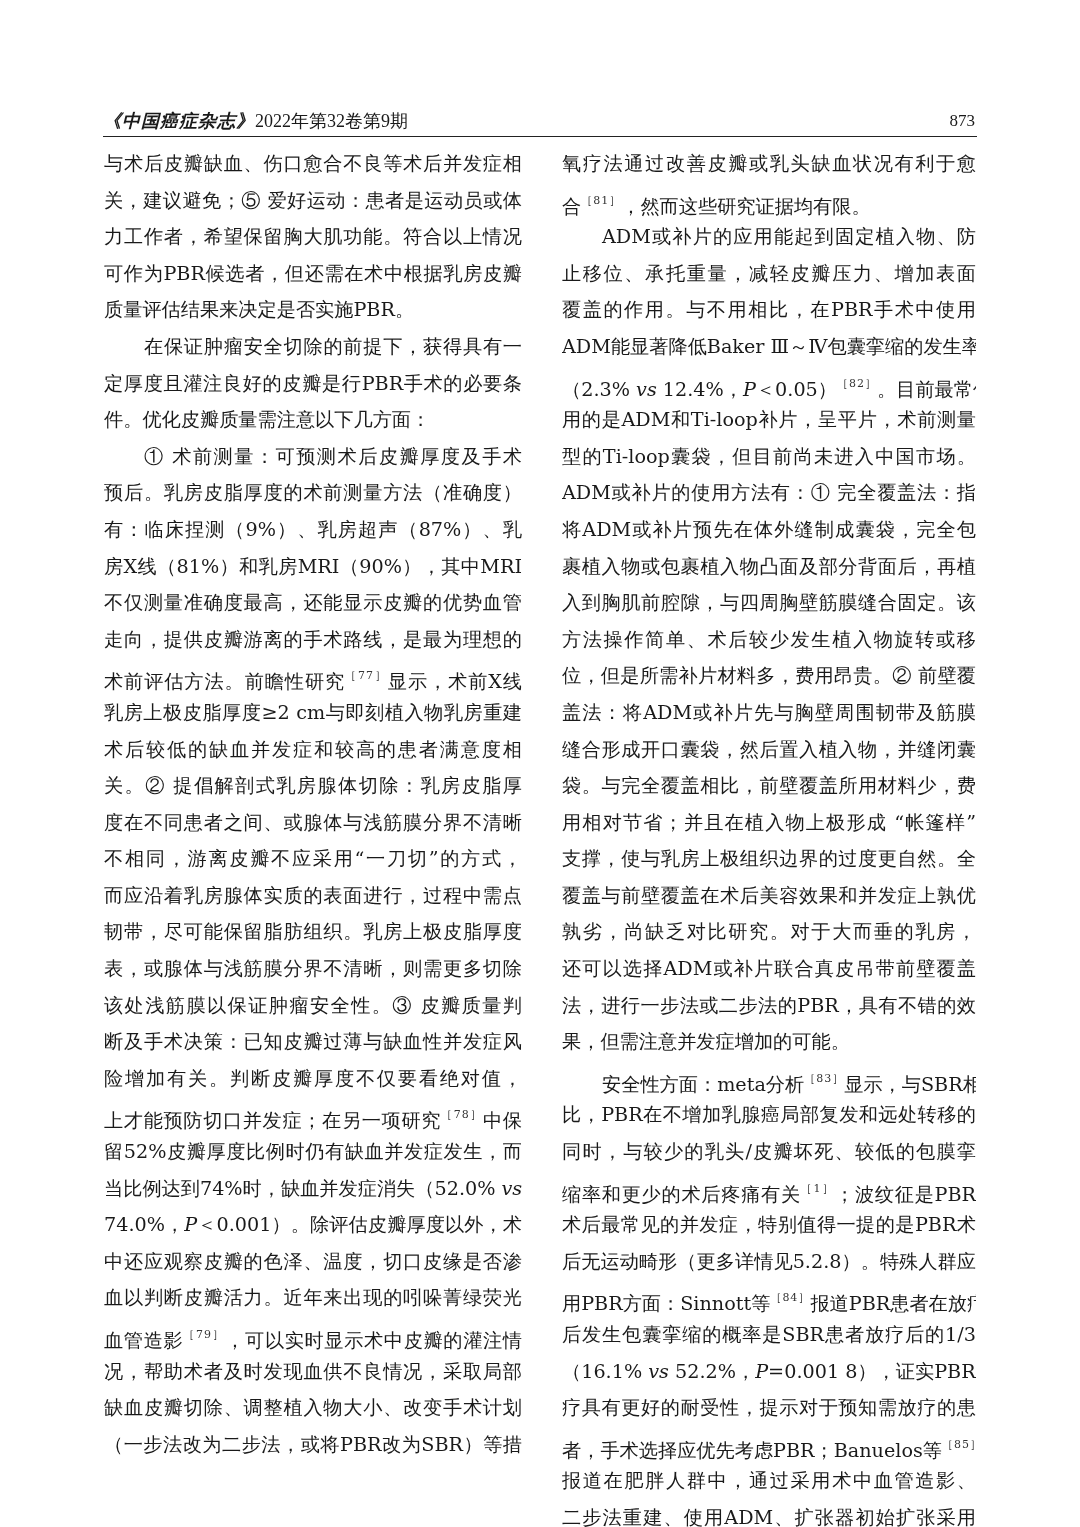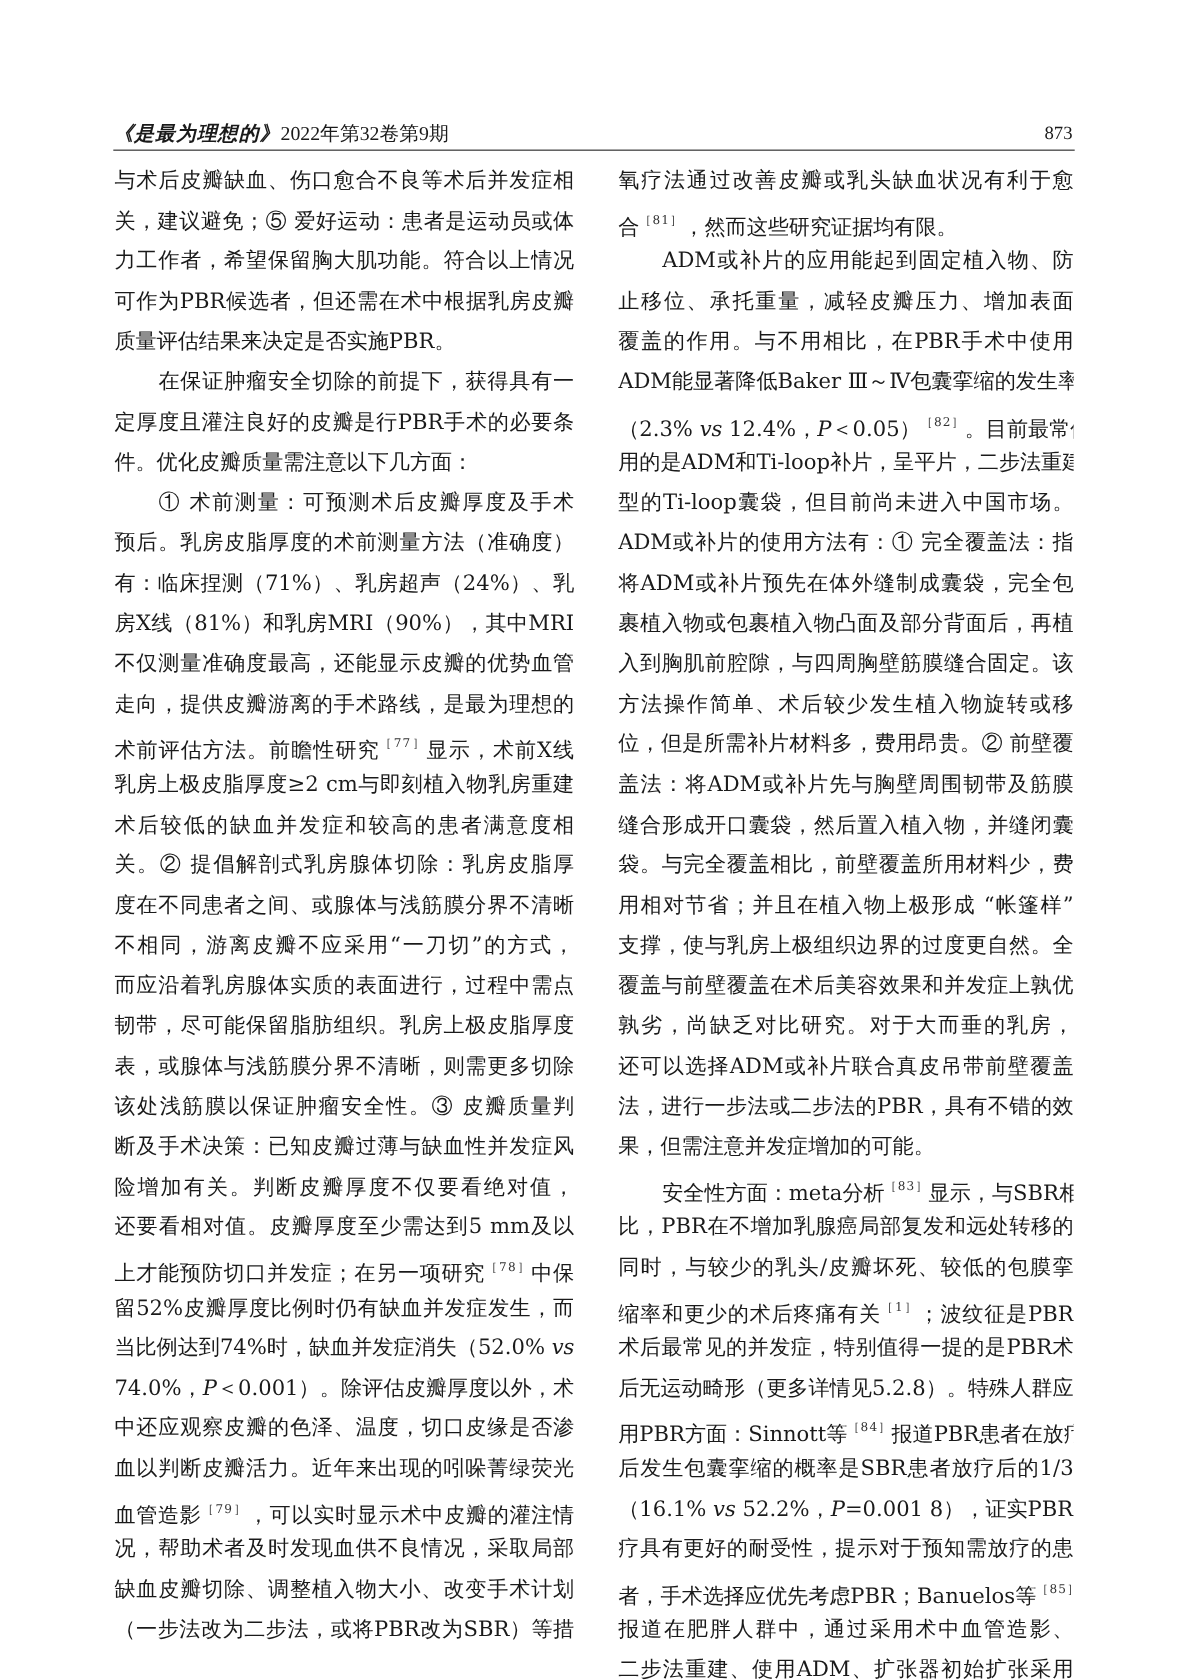--- a/index.html
+++ b/index.html
@@ -19,73 +19,72 @@
   .line { display:block; height:36.6px; white-space:nowrap; overflow:hidden; }
   .line.last { text-align-last:left; }
   .indent { padding-left:40px; }
   sup.ref { font-size:11px; vertical-align:9px; letter-spacing:1px; color:#333;margin-top:41px; }
 </style>
 </head>
 <body>
 
 <div class="header">
   <div class="journal">
-    <span class="jname">《是最为理想的》</span><span>2022年第32卷第9期</span>
+    <span class="jname">《中国癌症杂志》</span><span>2022年第32卷第9期</span>
   </div>
   <div class="pageno">873</div>
 </div>
 
 <div class="col left" id="col-left">
     <span class="line">与术后皮瓣缺血、伤口愈合不良等术后并发症相</span>
     <span class="line">关，建议避免；⑤ 爱好运动：患者是运动员或体</span>
     <span class="line">力工作者，希望保留胸大肌功能。符合以上情况</span>
     <span class="line">可作为PBR候选者，但还需在术中根据乳房皮瓣</span>
     <span class="line last">质量评估结果来决定是否实施PBR。</span>
     <span class="line indent">在保证肿瘤安全切除的前提下，获得具有一</span>
     <span class="line">定厚度且灌注良好的皮瓣是行PBR手术的必要条</span>
     <span class="line last">件。优化皮瓣质量需注意以下几方面：</span>
     <span class="line indent">① 术前测量：可预测术后皮瓣厚度及手术</span>
     <span class="line">预后。乳房皮脂厚度的术前测量方法（准确度）</span>
-    <span class="line">有：临床捏测（71%）、乳房超声（24%）、乳</span>
+    <span class="line">有：临床捏测（9%）、乳房超声（87%）、乳</span>
     <span class="line">房X线（81%）和乳房MRI（90%），其中MRI</span>
     <span class="line">不仅测量准确度最高，还能显示皮瓣的优势血管</span>
     <span class="line">走向，提供皮瓣游离的手术路线，是最为理想的</span>
     <span class="line">术前评估方法。前瞻性研究<sup class="ref">［77］</sup>显示，术前X线</span>
     <span class="line">乳房上极皮脂厚度≥2 cm与即刻植入物乳房重建</span>
     <span class="line">术后较低的缺血并发症和较高的患者满意度相</span>
     <span class="line">关。② 提倡解剖式乳房腺体切除：乳房皮脂厚</span>
     <span class="line">度在不同患者之间、或腺体与浅筋膜分界不清晰</span>
     <span class="line">不相同，游离皮瓣不应采用“一刀切”的方式，</span>
     <span class="line">而应沿着乳房腺体实质的表面进行，过程中需点</span>
     <span class="line">韧带，尽可能保留脂肪组织。乳房上极皮脂厚度</span>
     <span class="line">表，或腺体与浅筋膜分界不清晰，则需更多切除</span>
     <span class="line">该处浅筋膜以保证肿瘤安全性。③ 皮瓣质量判</span>
     <span class="line">断及手术决策：已知皮瓣过薄与缺血性并发症风</span>
     <span class="line">险增加有关。判断皮瓣厚度不仅要看绝对值，</span>
-    <span class="line">还要看相对值。皮瓣厚度至少需达到5 mm及以</span>
     <span class="line">上才能预防切口并发症；在另一项研究<sup class="ref">［78］</sup>中保</span>
     <span class="line">留52%皮瓣厚度比例时仍有缺血并发症发生，而</span>
     <span class="line">当比例达到74%时，缺血并发症消失（52.0% <i>vs</i></span>
     <span class="line">74.0%，<i>P</i>＜0.001）。除评估皮瓣厚度以外，术</span>
     <span class="line">中还应观察皮瓣的色泽、温度，切口皮缘是否渗</span>
     <span class="line">血以判断皮瓣活力。近年来出现的吲哚菁绿荧光</span>
     <span class="line">血管造影<sup class="ref">［79］</sup>，可以实时显示术中皮瓣的灌注情</span>
     <span class="line">况，帮助术者及时发现血供不良情况，采取局部</span>
     <span class="line">缺血皮瓣切除、调整植入物大小、改变手术计划</span>
     <span class="line">（一步法改为二步法，或将PBR改为SBR）等措</span>
   </div>
 <div class="col right" id="col-right">
     <span class="line">氧疗法通过改善皮瓣或乳头缺血状况有利于愈</span>
     <span class="line last">合<sup class="ref">［81］</sup>，然而这些研究证据均有限。</span>
     <span class="line indent">ADM或补片的应用能起到固定植入物、防</span>
     <span class="line">止移位、承托重量，减轻皮瓣压力、增加表面</span>
     <span class="line">覆盖的作用。与不用相比，在PBR手术中使用</span>
     <span class="line">ADM能显著降低Baker Ⅲ～Ⅳ包囊挛缩的发生率</span>
     <span class="line">（2.3% <i>vs</i> 12.4%，<i>P</i>＜0.05）<sup class="ref">［82］</sup>。目前最常使</span>
-    <span class="line">用的是ADM和Ti-loop补片，呈平片，二步法重建</span>
+    <span class="line">用的是ADM和Ti-loop补片，呈平片，术前测量</span>
     <span class="line">型的Ti-loop囊袋，但目前尚未进入中国市场。</span>
     <span class="line">ADM或补片的使用方法有：① 完全覆盖法：指</span>
     <span class="line">将ADM或补片预先在体外缝制成囊袋，完全包</span>
     <span class="line">裹植入物或包裹植入物凸面及部分背面后，再植</span>
     <span class="line">入到胸肌前腔隙，与四周胸壁筋膜缝合固定。该</span>
     <span class="line">方法操作简单、术后较少发生植入物旋转或移</span>
     <span class="line">位，但是所需补片材料多，费用昂贵。② 前壁覆</span>
     <span class="line">盖法：将ADM或补片先与胸壁周围韧带及筋膜</span>
     <span class="line">缝合形成开口囊袋，然后置入植入物，并缝闭囊</span>
     <span class="line">袋。与完全覆盖相比，前壁覆盖所用材料少，费</span>

